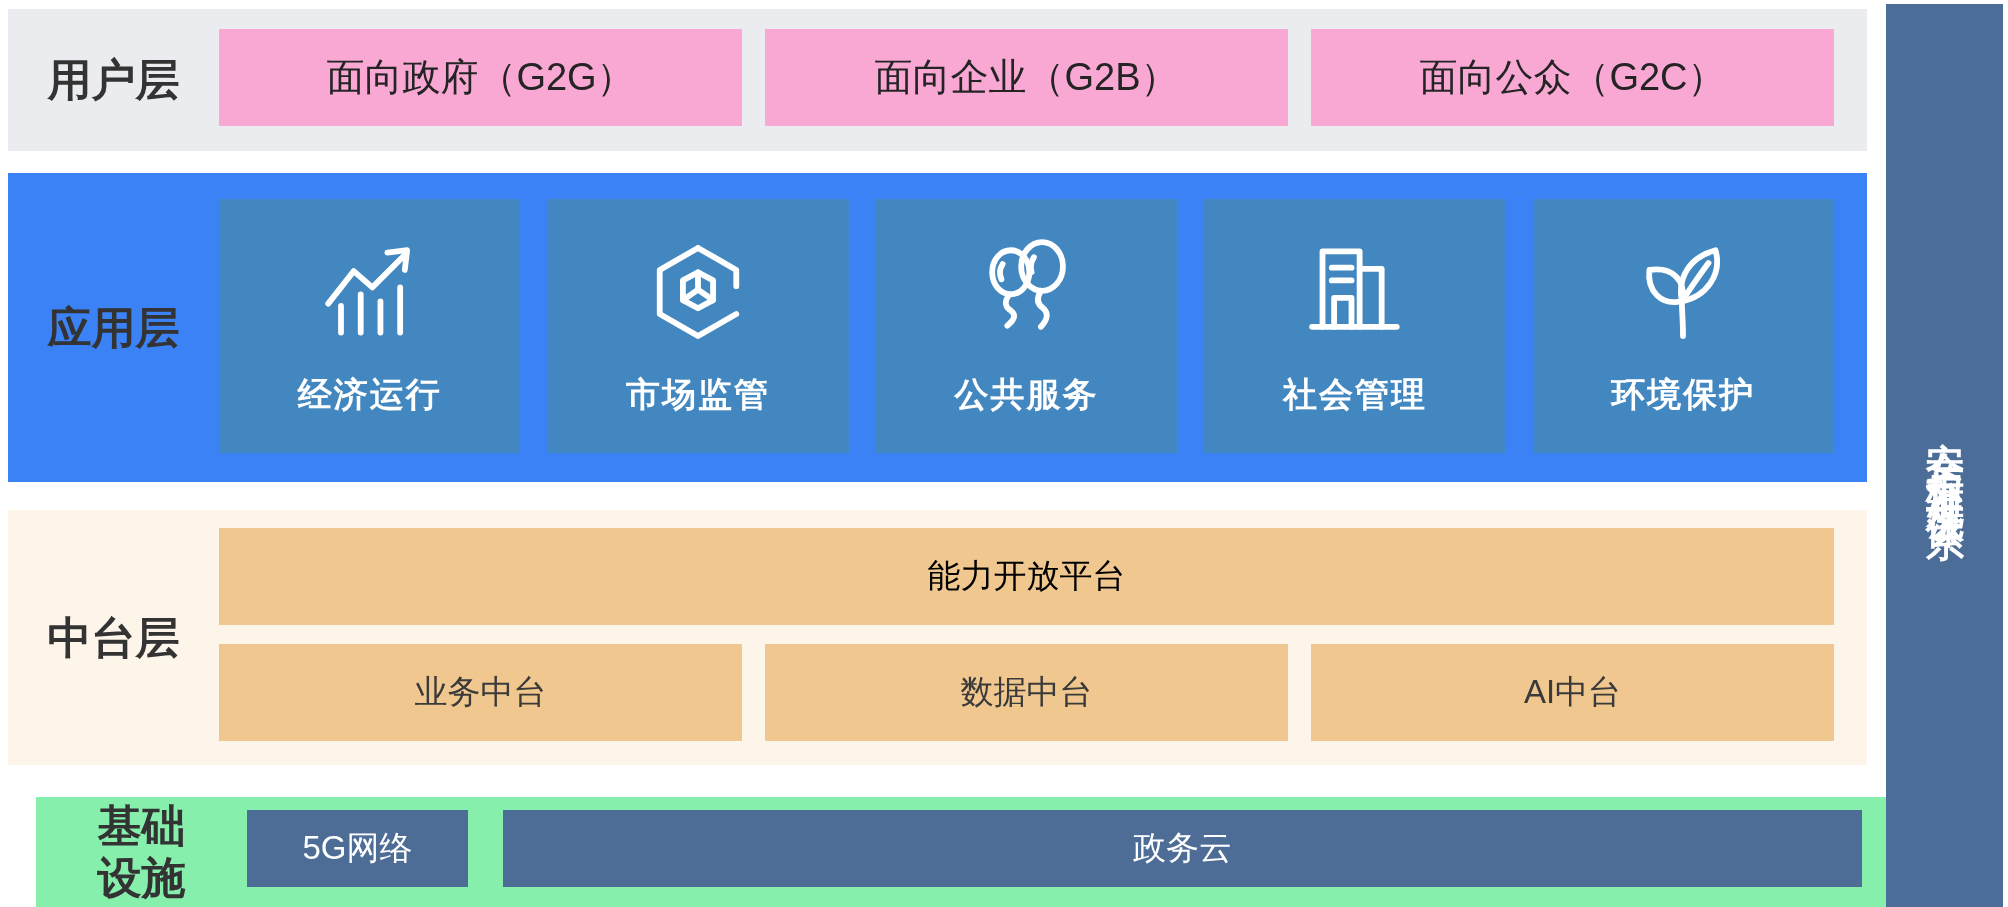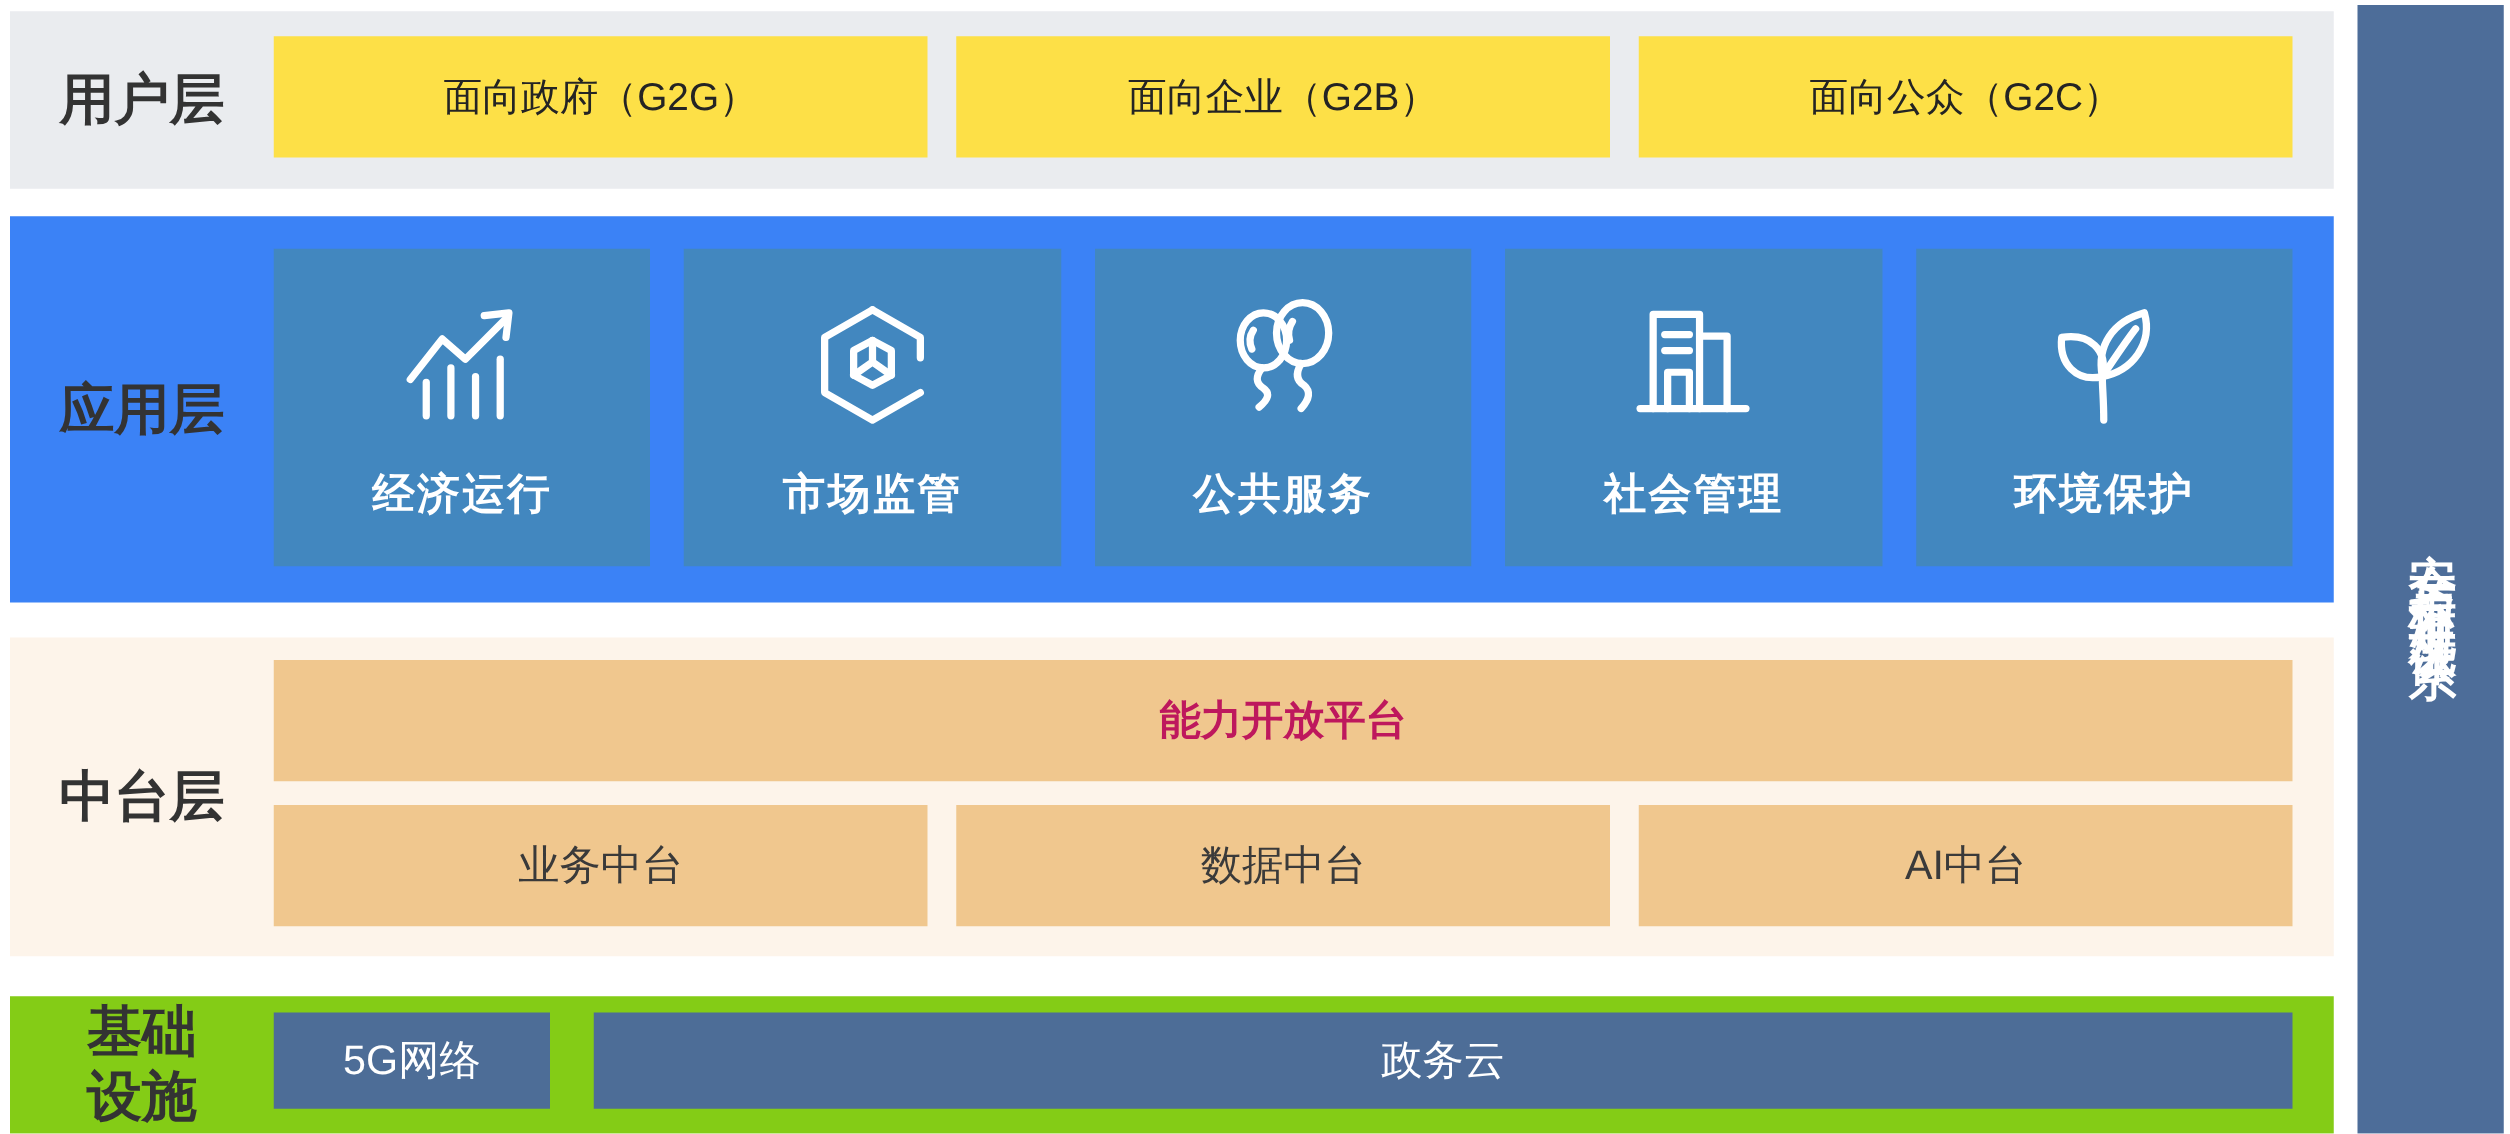--- a/index.html
+++ b/index.html
@@ -5,49 +5,49 @@
   * { margin:0; padding:0; box-sizing:border-box; }
   html,body { background:#fff; }
   body { font-family:"Liberation Sans","DejaVu Sans",sans-serif; }
 
   .canvas { position:relative; width:2008px; height:907px; background:#fff; overflow:hidden;padding-left:39px; }
 
   .band { position:absolute; left:8px; width:1859px; }
   .band-user  { top:9px;   height:142px; background:#eaecef; }
   .band-app   { top:173px; height:309px; background:#3b82f6; }
   .band-mid   { top:510px; height:255px; background:#fdf4ea; }
-  .band-infra { top:797px; height:110px; background:#84cc16; }
+  .band-infra { top:797px; height:110px; background:#86efac;margin-left:28px; }
 
   .band-label {
     position:absolute; left:0; top:0; bottom:0; width:211px;
     display:flex; align-items:center; justify-content:center;
     font-size:44px; font-weight:700; color:#333; line-height:1.18;
   }
   .band-label .wrap2 { width:2em; text-align:center; }
 
   .row { position:absolute; left:211px; right:33px; display:flex; }
 
   .user-row { top:20px; height:97px; gap:23px; }
   .user-box {
-    flex:1; background:#fde047; display:flex; align-items:center; justify-content:center;
-    font-size:31px; color:#242424;
+    flex:1; background:#f9a8d4; display:flex; align-items:center; justify-content:center;
+    font-size:38px; color:#242424;
   }
 
   .app-row { top:26px; height:254px; gap:27px; }
   .app-card {
     flex:1; background:#4287bf; color:#fff;
     display:flex; flex-direction:column; align-items:center; justify-content:center; gap:22px;font-weight:bold;
   }
   .app-card svg { display:block; }
   .app-card .card-label { font-size:34px; letter-spacing:2px; }
 
   .mid-platform {
     position:absolute; left:211px; right:33px; top:18px; height:97px;
     background:#f0c78e; display:flex; align-items:center; justify-content:center;
-    font-size:33px; color:#be185d;font-weight:bold;
+    font-size:33px; color:#000000;
   }
   .mid-row { top:134px; height:97px; gap:23px; }
   .mid-box {
     flex:1; background:#f0c78e; display:flex; align-items:center; justify-content:center;
     font-size:33px; color:#3a3a3a;
   }
 
   .infra-row { top:13px; height:77px; gap:35px; }
   .infra-box {
     background:#4d6d97; color:#fff; display:flex; align-items:center; justify-content:center;

